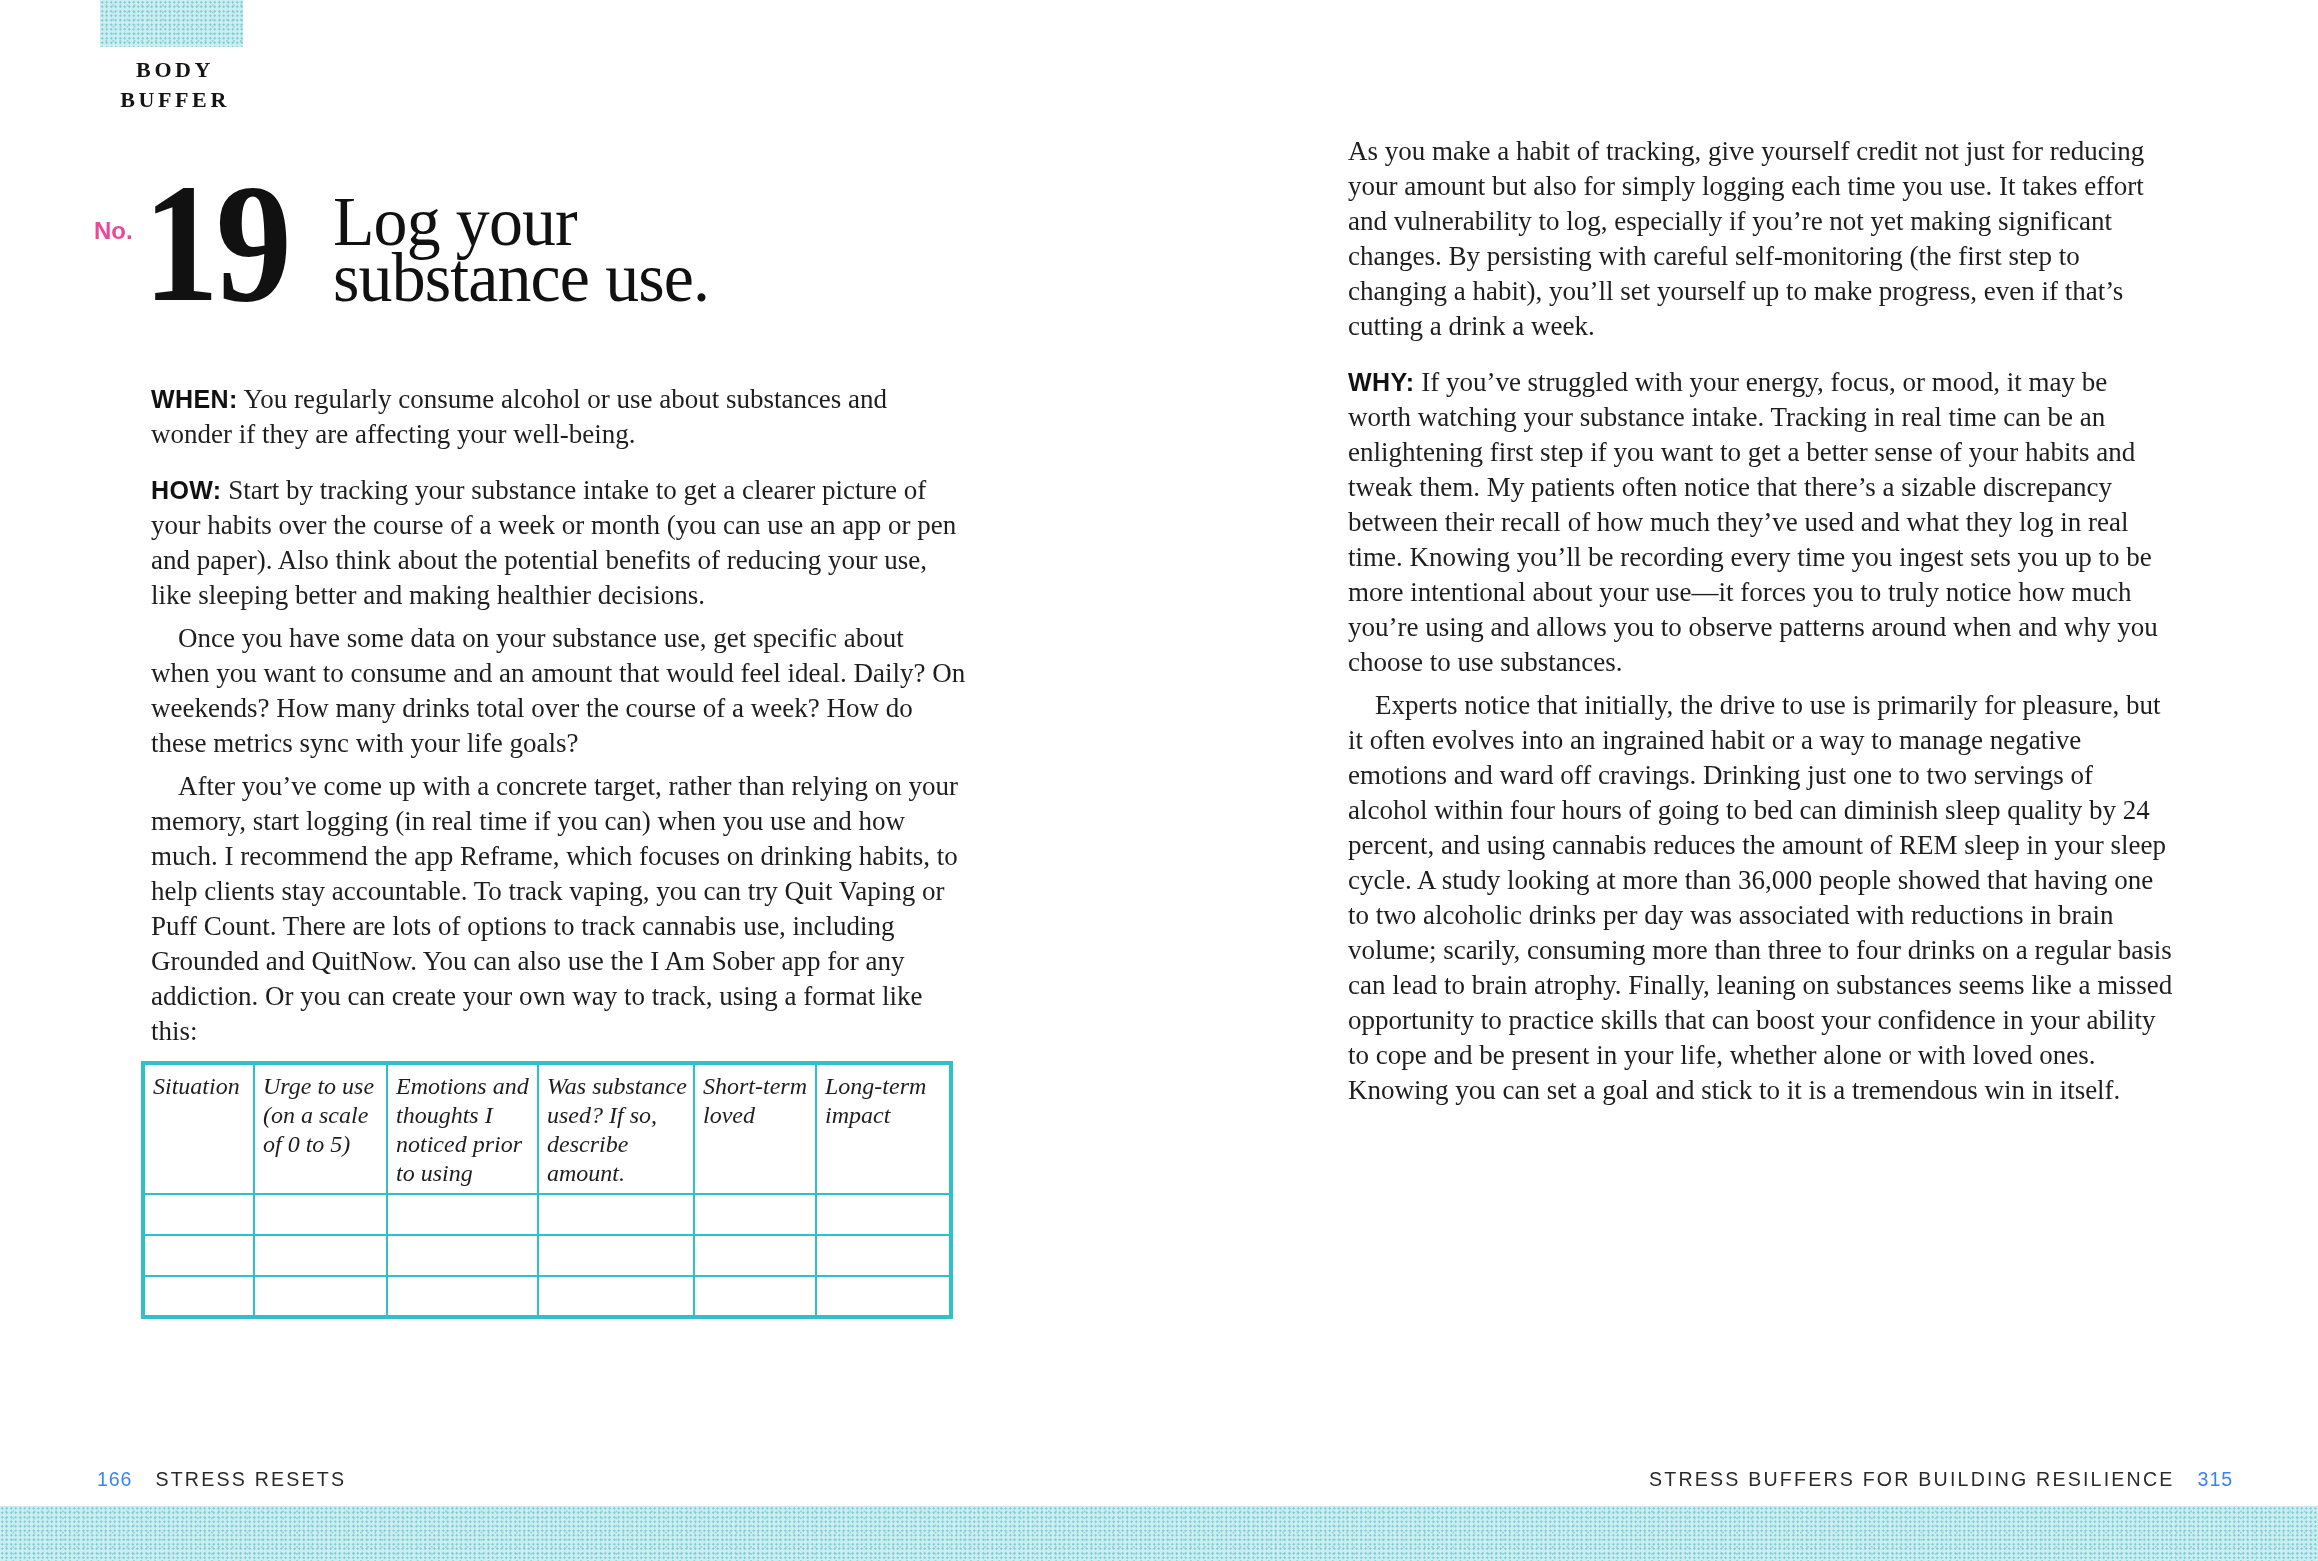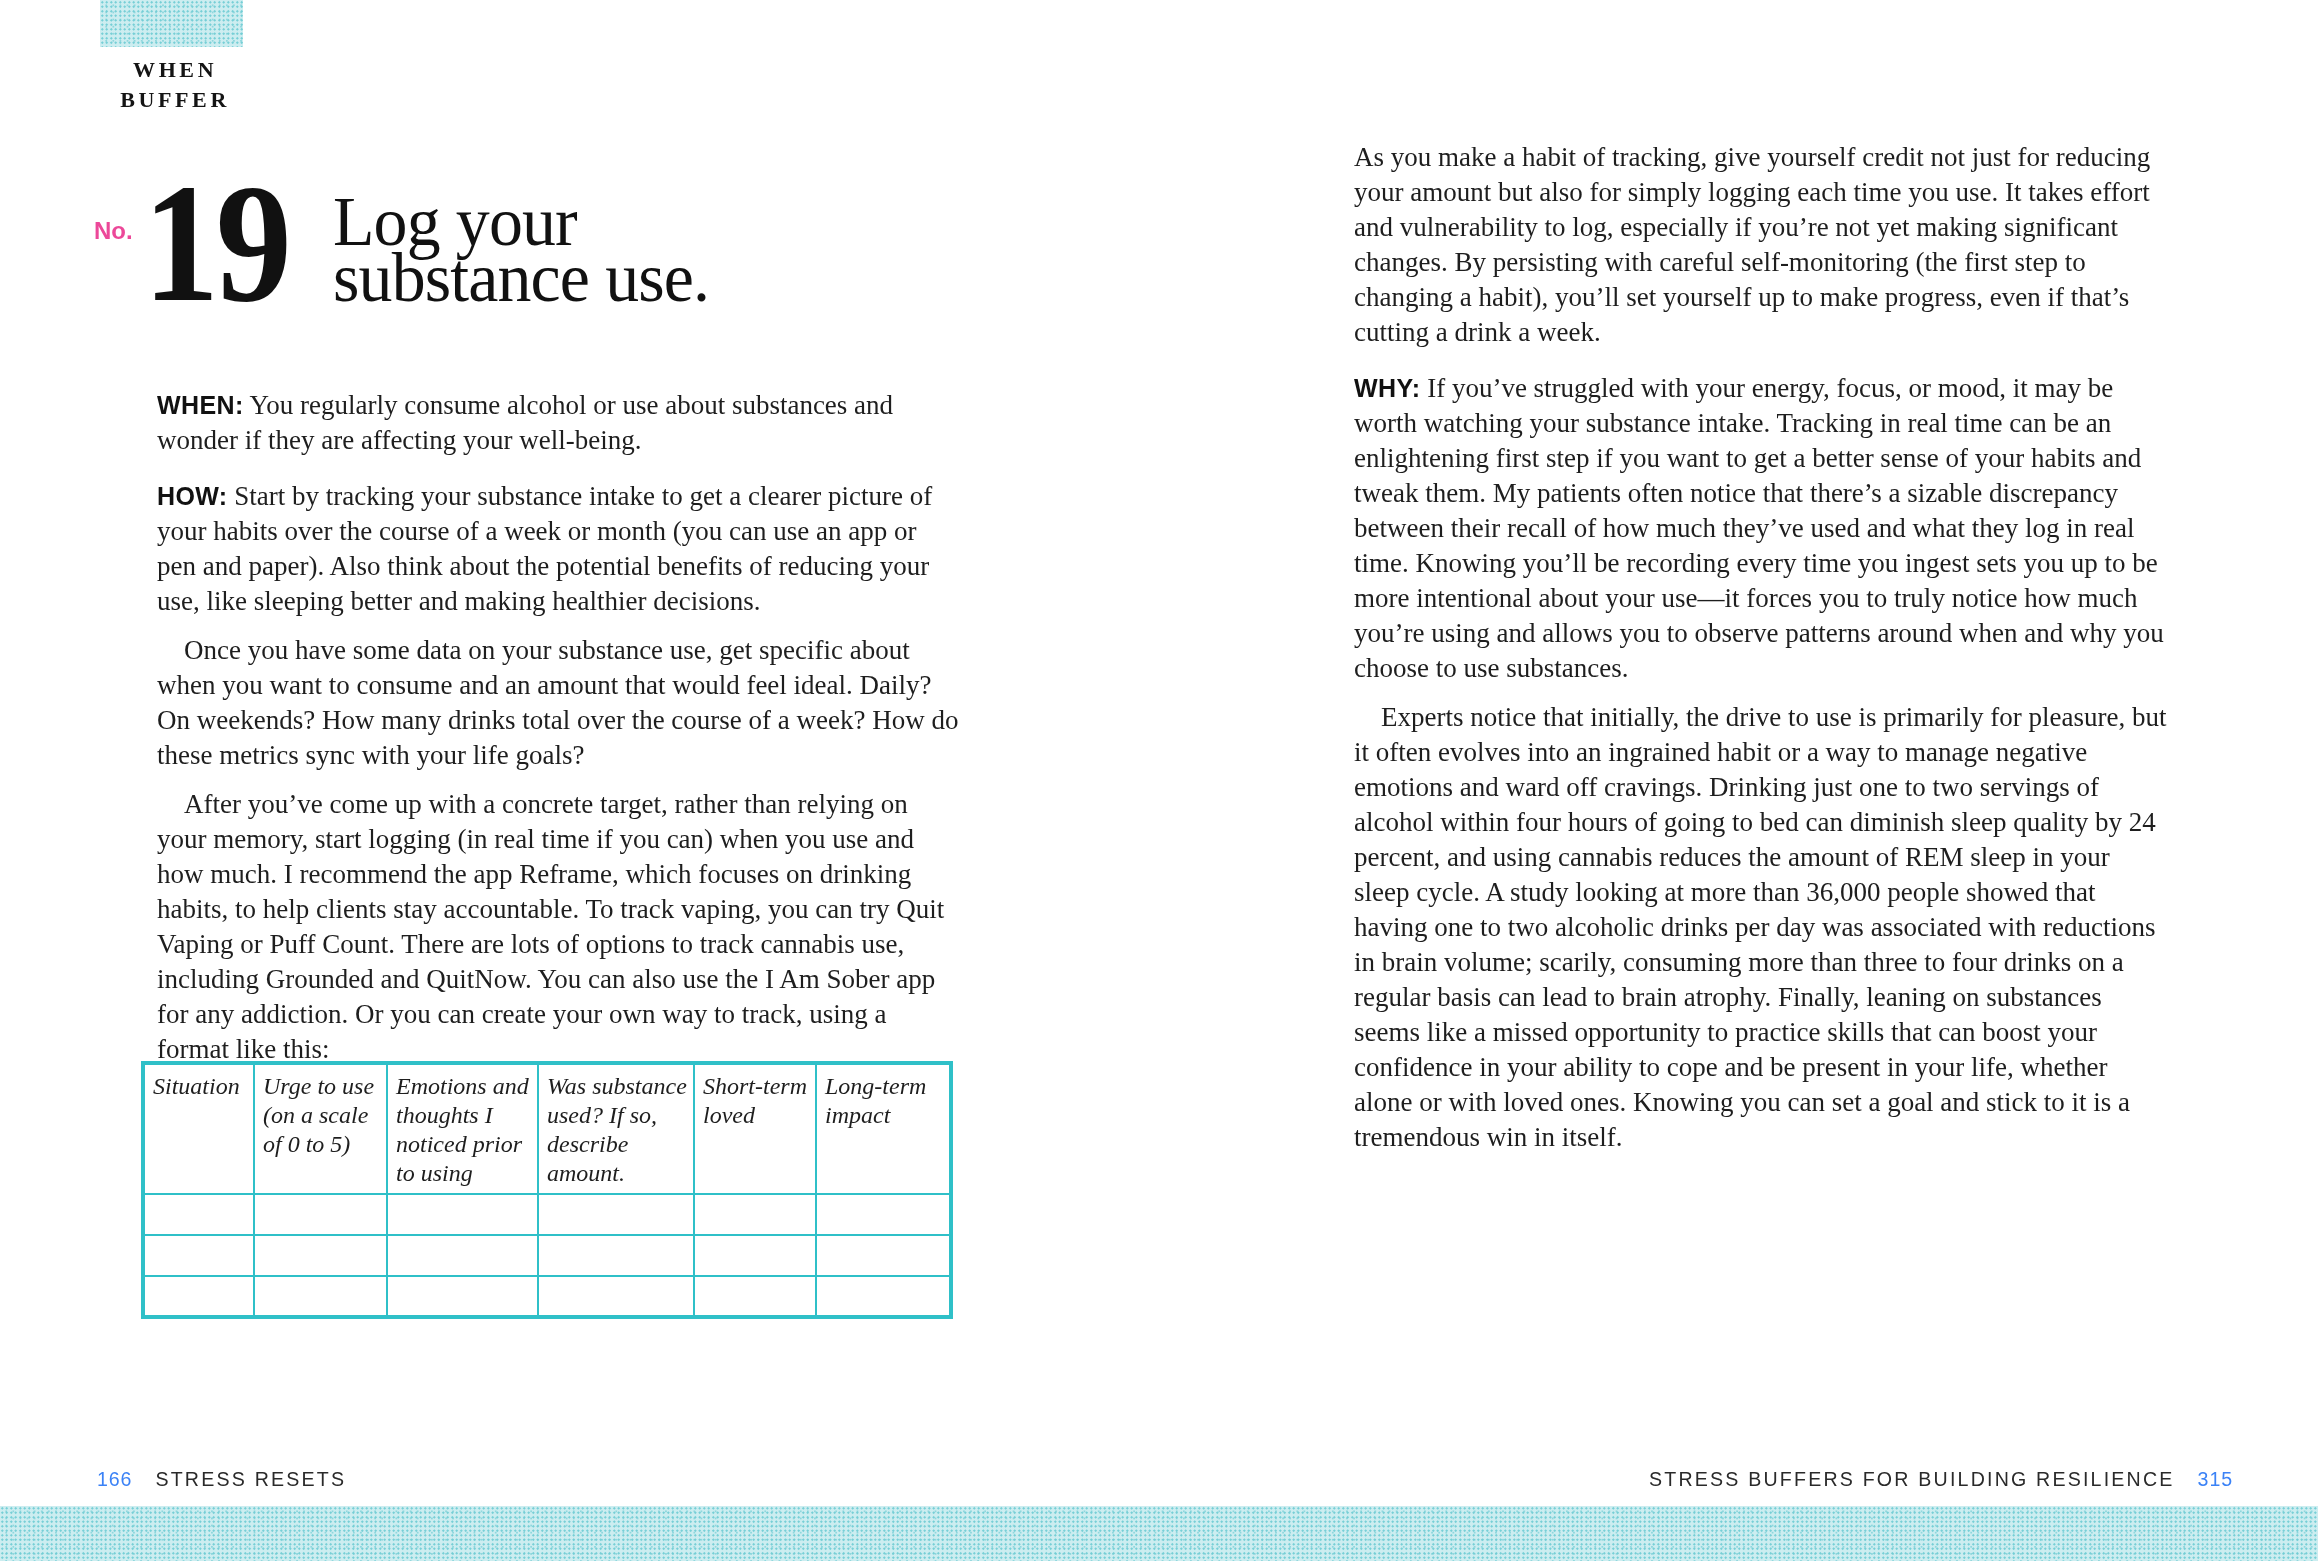--- a/index.html
+++ b/index.html
@@ -39,21 +39,21 @@
   }
   .title{
     position:absolute;left:333px;top:194px;margin:0;
     font-size:70px;line-height:56px;font-weight:normal;letter-spacing:-0.9px;color:#111;
     transform:scaleX(.97);transform-origin:left top;white-space:nowrap;
   }
 
   .body-col{position:absolute;font-size:27px;line-height:35px;color:#1e1e1e;text-align:left;}
   .left-col{left:143px;top:374px;width:831px;}
   .right-col{left:1340px;top:126px;width:843px;}
-  .body-col p{margin:14px;}
+  .body-col p{margin:8px;}
   .body-col p.gap-before{margin-top:21.4px;}
   .body-col p.indent{text-indent:27px;}
   .lead-label{
     font-family:"Liberation Sans", sans-serif;font-weight:bold;
     font-size:25px;letter-spacing:0.4px;color:#111;
   }
 
   .table-wrap{position:absolute;left:141px;top:1061px;}
   table.tracking{border-collapse:collapse;table-layout:fixed;width:810px;border:4.5px solid #2fc0c8;padding-left:48px;}
   table.tracking th, table.tracking td{border:2.7px solid #2fc0c8;}
@@ -77,21 +77,21 @@
   .footer-right .pagenum{margin-left:23px;}
 </style>
 </head>
 <body>
 
 <div class="spread">
 
   <div class="square-top halftone"></div>
 
   <div class="kicker">
-    <div>WHEN</div>
+    <div>BODY</div>
     <div>BUFFER</div>
   </div>
 
   <div class="no-label">No.</div>
   <div class="big-number">19</div>
   <h1 class="title"><span>Log your</span><br><span>substance use.</span></h1>
 
   <div class="body-col left-col">
     <p><span class="lead-label">WHEN:</span> <span>You regularly consume alcohol or use about substances and wonder if they are affecting your well-being.</span></p>
     <p class="gap-before"><span class="lead-label">HOW:</span> <span>Start by tracking your substance intake to get a clearer picture of your habits over the course of a week or month (you can use an app or pen and paper). Also think about the potential benefits of reducing your use, like sleeping better and making healthier decisions.</span></p>

